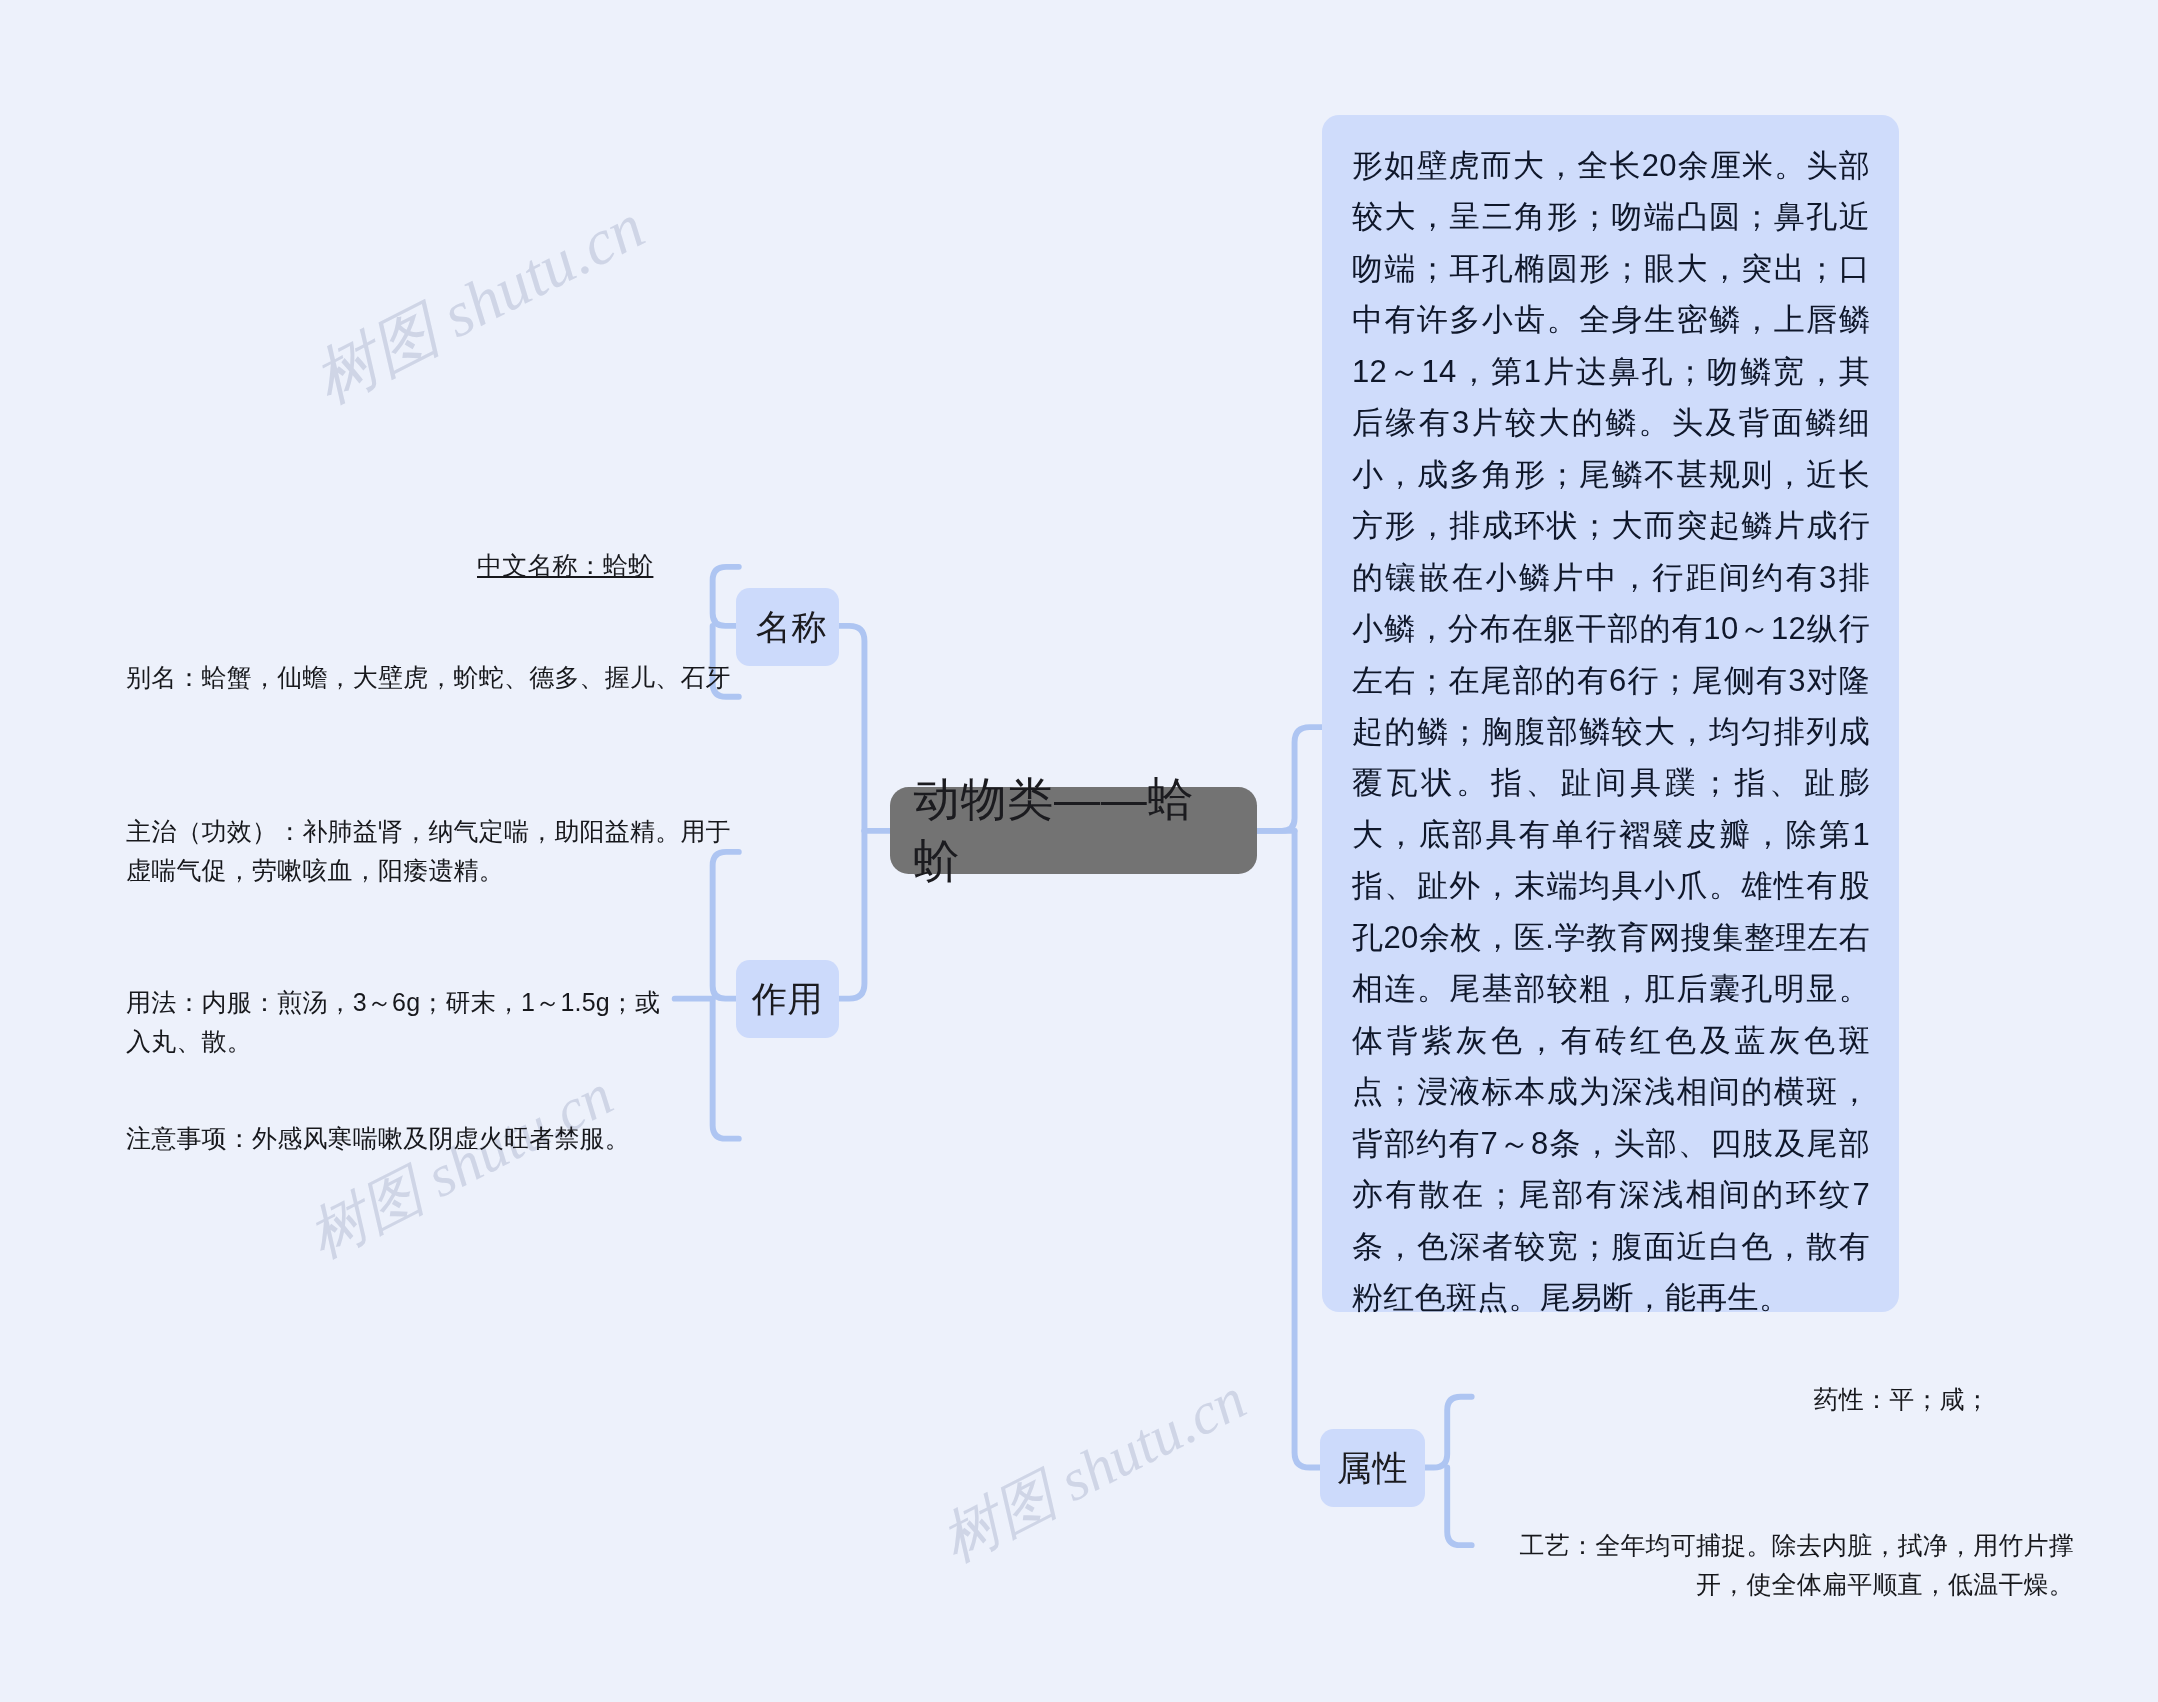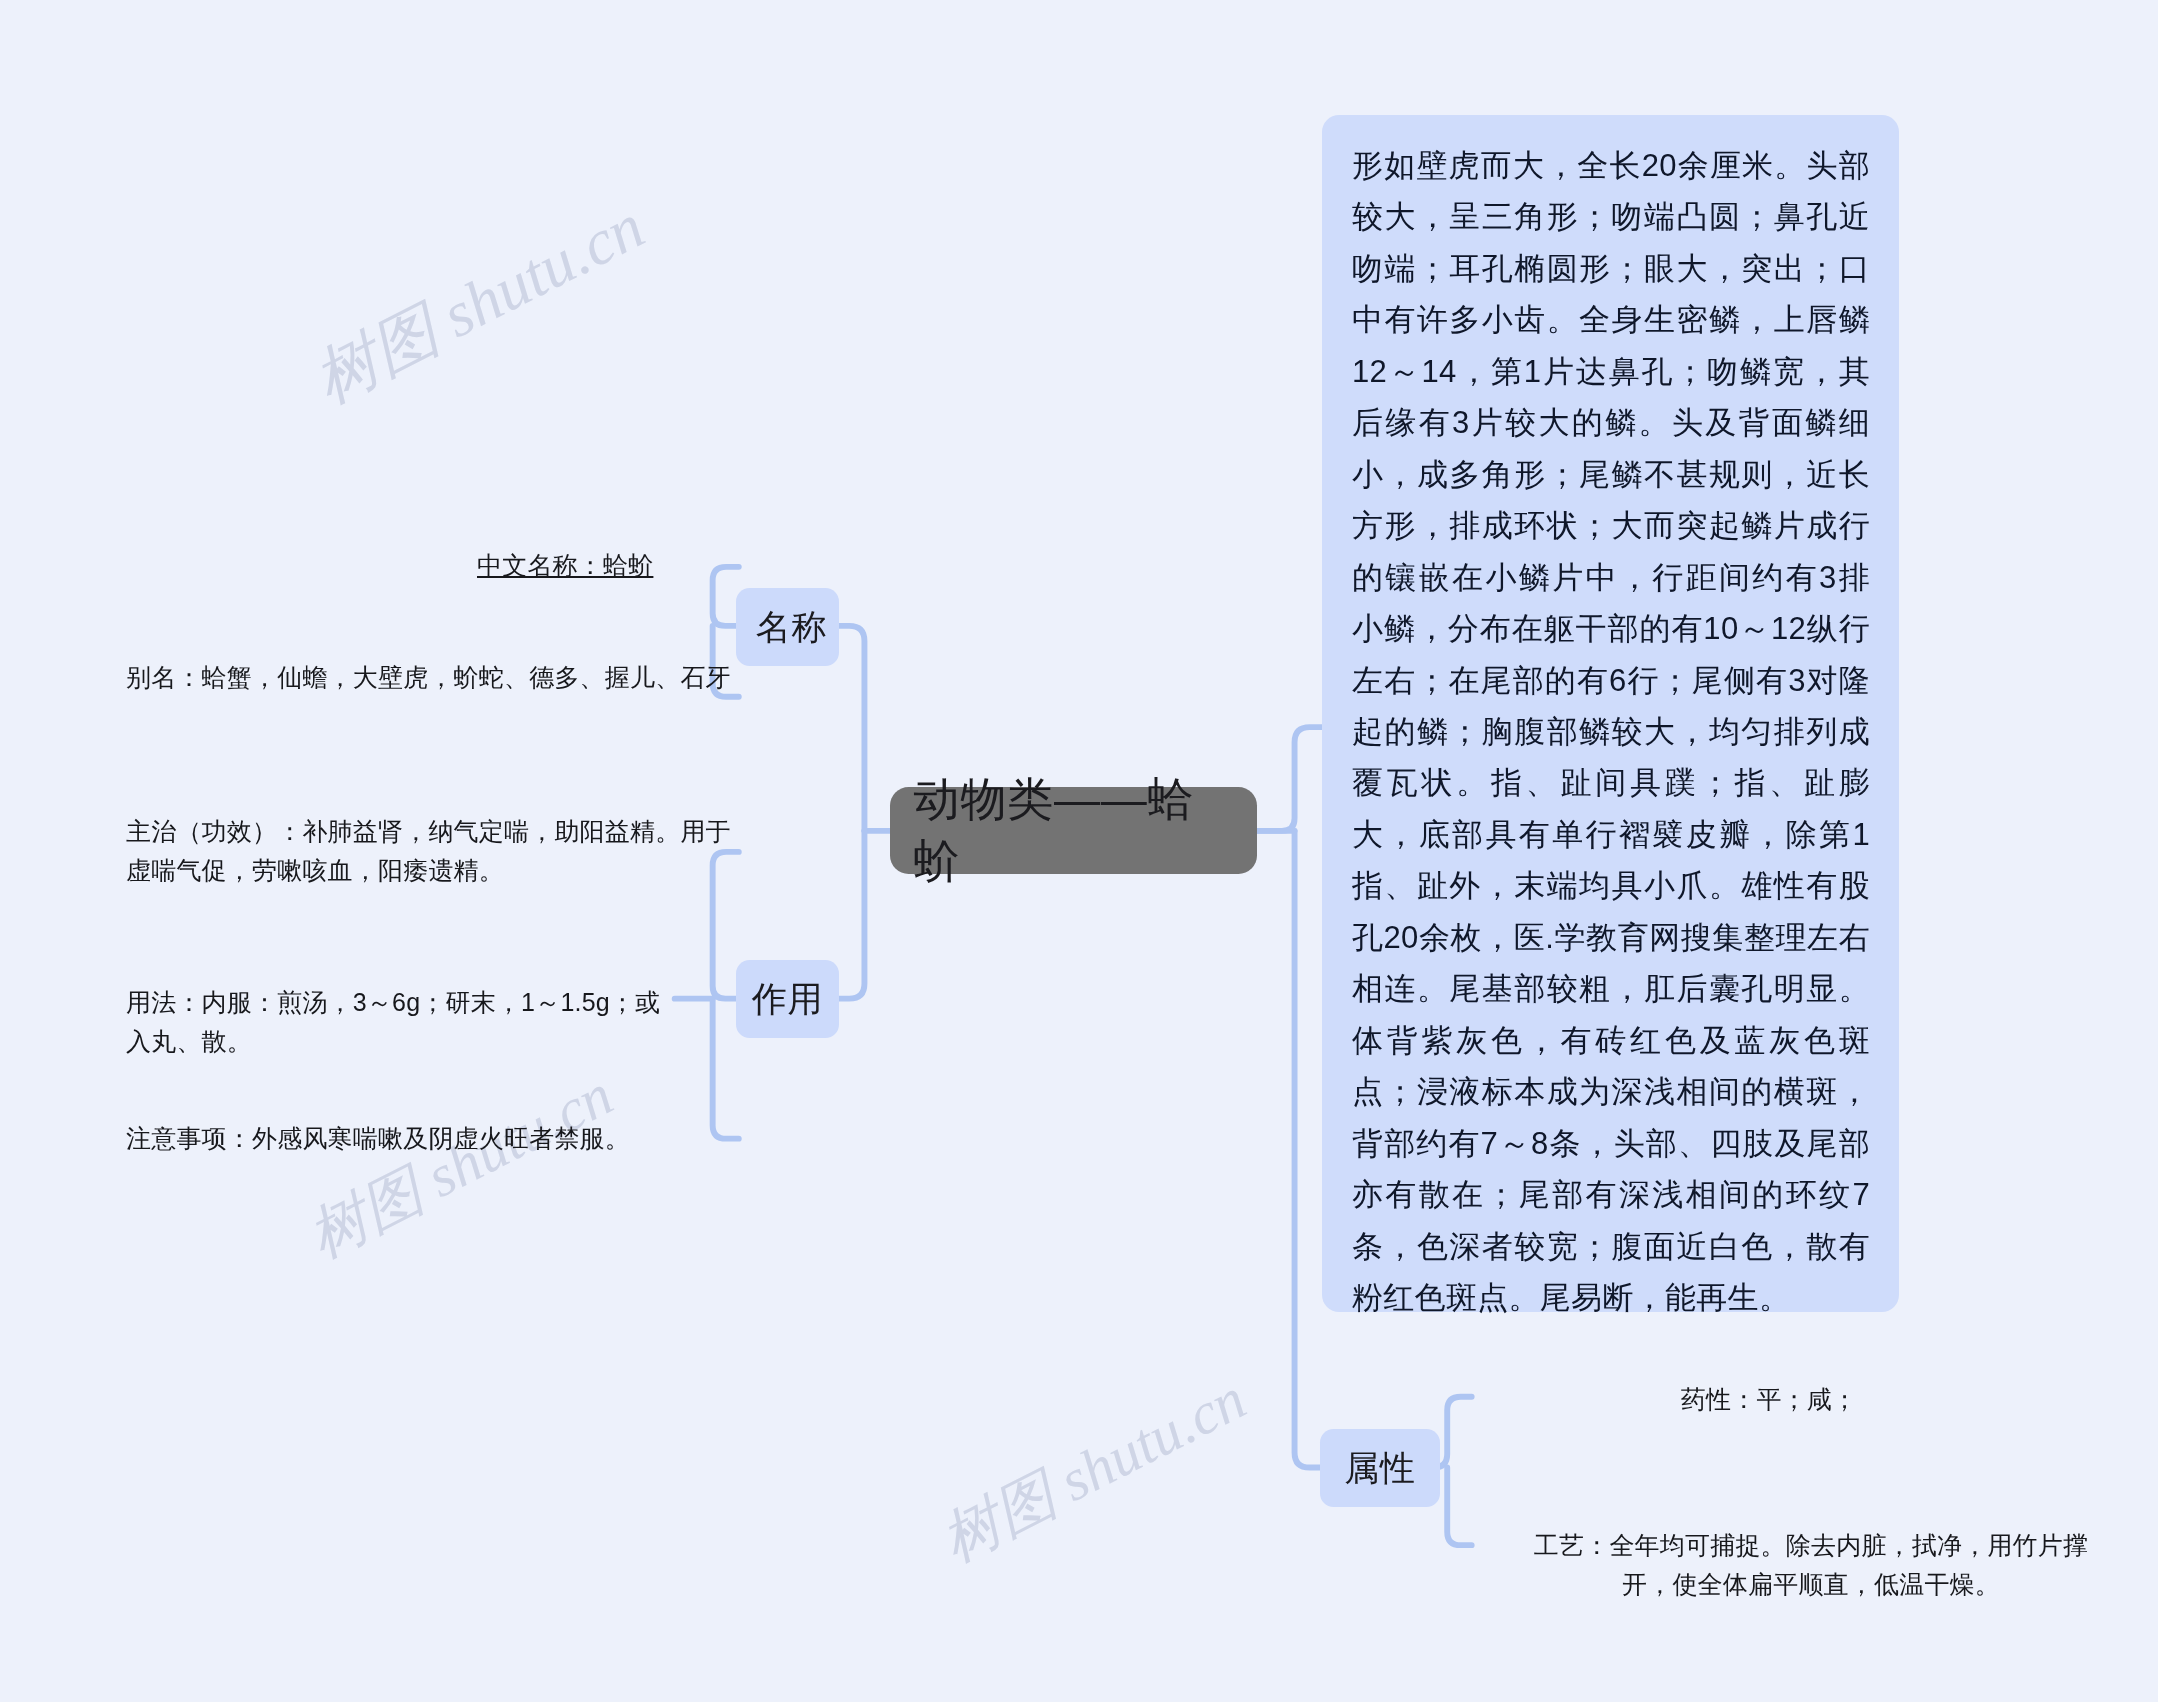--- a/index.html
+++ b/index.html
@@ -47,22 +47,21 @@
   }
   .leaf {
     position: absolute;
     box-sizing: border-box;
     font-size: 25px;
     line-height: 1.55;
     color: #17181c;
     letter-spacing: 0.2px;
   }
   .leaf-right {
-    text-align: center;
-    margin-left: 32px;
+    text-align: right;
   }
   .leaf-left-al {
     text-align: left;
   }
   .descbox {
     position: absolute;
     box-sizing: border-box;
     background: #cfdcfb;
     border-radius: 17px;
     padding: 25px 29px 25px 30px;
@@ -147,21 +146,21 @@
   </div>
 
   <div class="leaf leaf-left-al" style="left:126px; top:959px; width:548px;margin-top:24px;">
     <span>用法：内服：煎汤，3～6g；研末，1～1.5g；或入丸、散。</span>
   </div>
 
   <div class="leaf leaf-left-al" style="left:126px; top:1119px; width:612px;">
     <span>注意事项：外感风寒喘嗽及阴虚火旺者禁服。</span>
   </div>
 
-  <div class="node node-branch" style="left:1320px; top:1429px; width:120px; height:78px;">
+  <div class="node node-branch" style="left:1320px; top:1429px; width:105px; height:78px;">
     <span>属性</span>
   </div>
 
   <div class="leaf leaf-right" style="left:1484px; top:1380px; width:506px;">
     <span>药性：平；咸；</span>
   </div>
 
   <div class="leaf leaf-right" style="left:1484px; top:1526px; width:590px;">
     <span>工艺：全年均可捕捉。除去内脏，拭净，用竹片撑开，使全体扁平顺直，低温干燥。</span>
   </div>

